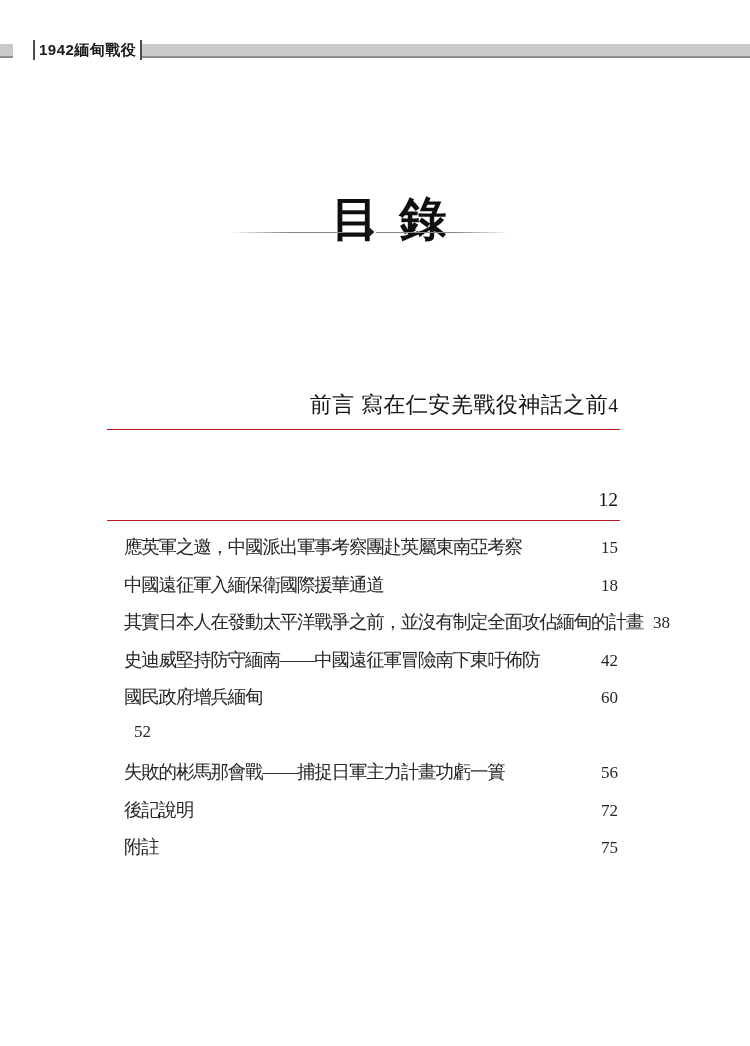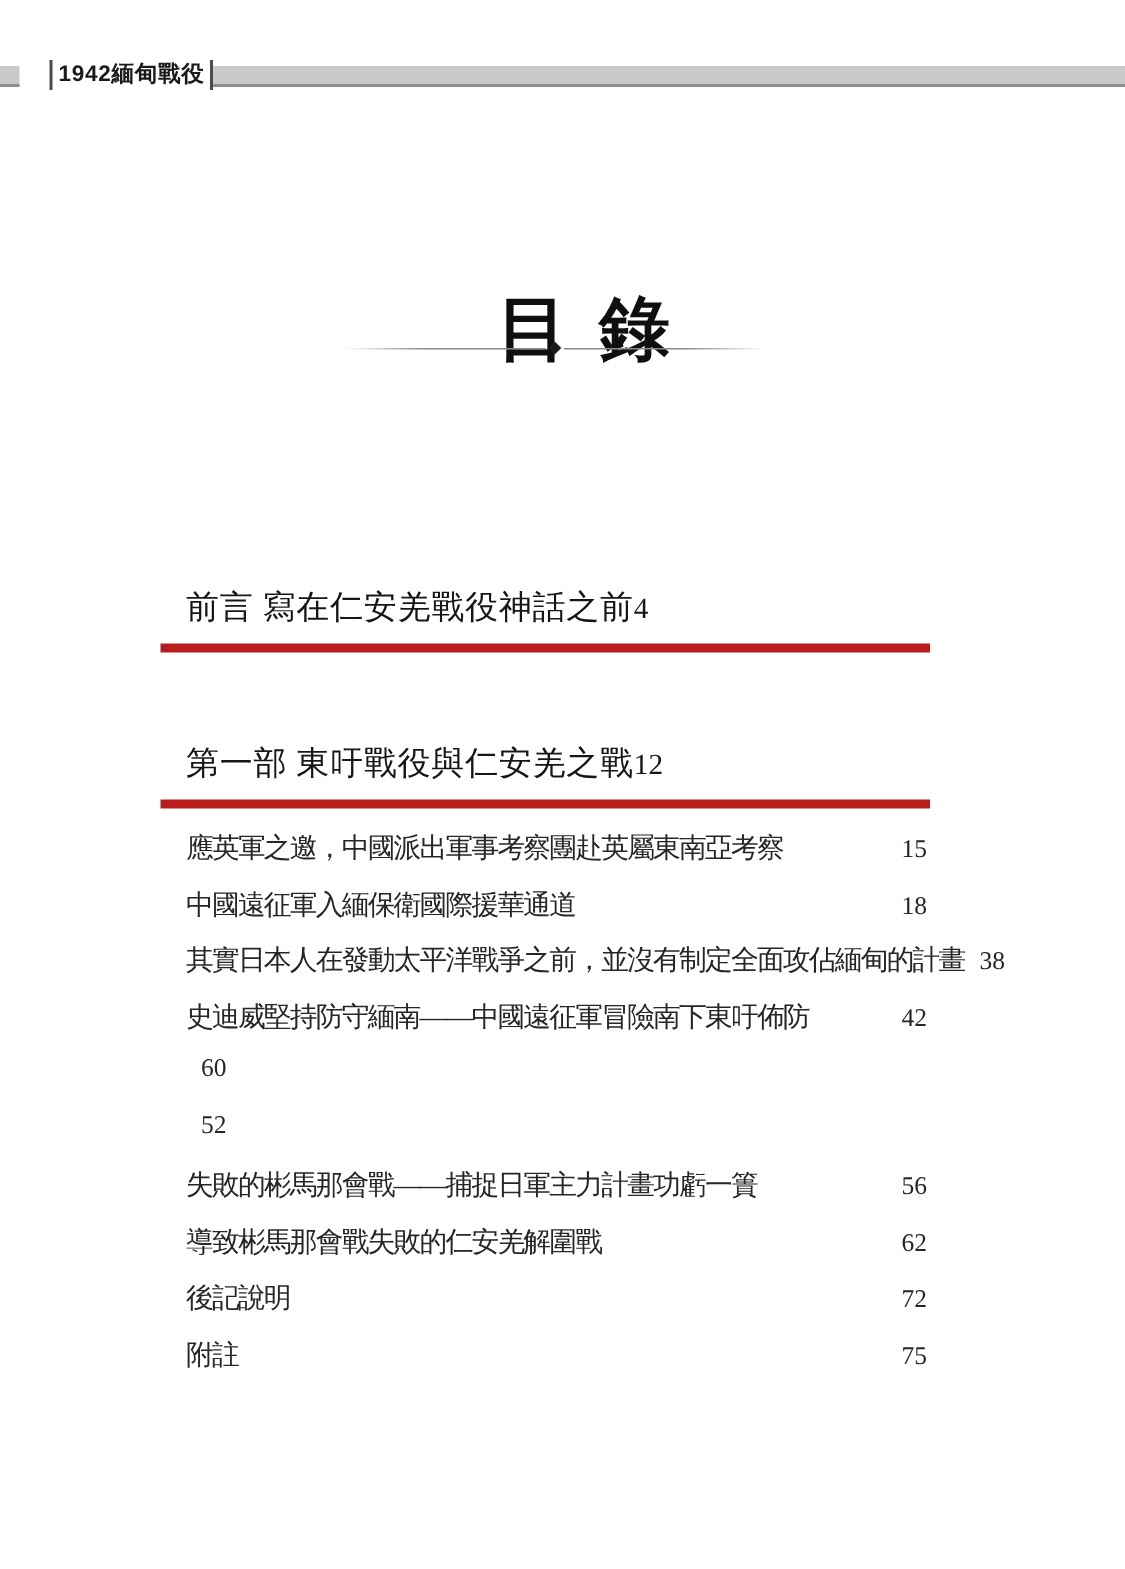--- a/index.html
+++ b/index.html
@@ -79,24 +79,24 @@
 
   
   .toc {
     position: absolute;
     top: 388px;
     left: 107px;
     width: 513px;
   }
   .toc-section {
     display: flex;
-    justify-content: flex-start;
+    justify-content: flex-end;
     align-items: baseline;
     padding: 2px 2px 9px 17px;
-    border-bottom: 6px solid #b91c1c;
+    border-bottom: 1px solid #b91c1c;
     font-size: 22px;
     letter-spacing: 0.5px;
     color: #161616;
   }
   .toc-section.second { margin-top: 57px; }
   .toc-section .sec-page {
     font-size: 19.5px;
     letter-spacing: 0;
   }
   .toc-chapters { margin-top: 13px; }
@@ -157,21 +157,20 @@
   </div>
 
   <div class="toc">
 
     <div class="toc-section">
       <span class="sec-label">前言 寫在仁安羌戰役神話之前</span>
       <span class="sec-page">4</span>
     </div>
 
     <div class="toc-section second">
-      <span class="sec-label">第一部 東吁戰役與仁安羌之戰</span>
       <span class="sec-page">12</span>
     </div>
 
     <div class="toc-chapters">
       <div class="toc-chapter">
         <span class="ch-label">應英軍之邀，中國派出軍事考察團赴英屬東南亞考察</span>
         <span class="ch-page">15</span>
       </div>
       <div class="toc-chapter">
         <span class="ch-label">中國遠征軍入緬保衛國際援華通道</span>
@@ -179,34 +178,31 @@
       </div>
       <div class="toc-chapter">
         <span class="ch-label">其實日本人在發動太平洋戰爭之前，並沒有制定全面攻佔緬甸的計畫</span>
         <span class="ch-page">38</span>
       </div>
       <div class="toc-chapter">
         <span class="ch-label">史迪威堅持防守緬南——中國遠征軍冒險南下東吁佈防</span>
         <span class="ch-page">42</span>
       </div>
       <div class="toc-chapter">
+        <span class="ch-label">國民政府增兵緬甸</span>
         <span class="ch-page">60</span>
       </div>
       <div class="toc-chapter">
         <span class="ch-page">52</span>
       </div>
       <div class="toc-chapter">
         <span class="ch-label">失敗的彬馬那會戰——捕捉日軍主力計畫功虧一簣</span>
         <span class="ch-page">56</span>
       </div>
       <div class="toc-chapter">
-        <span class="ch-label">導致彬馬那會戰失敗的仁安羌解圍戰</span>
-        <span class="ch-page">62</span>
-      </div>
-      <div class="toc-chapter">
         <span class="ch-label">後記說明</span>
         <span class="ch-page">72</span>
       </div>
       <div class="toc-chapter">
         <span class="ch-label">附註</span>
         <span class="ch-page">75</span>
       </div>
     </div>
   </div>
 

